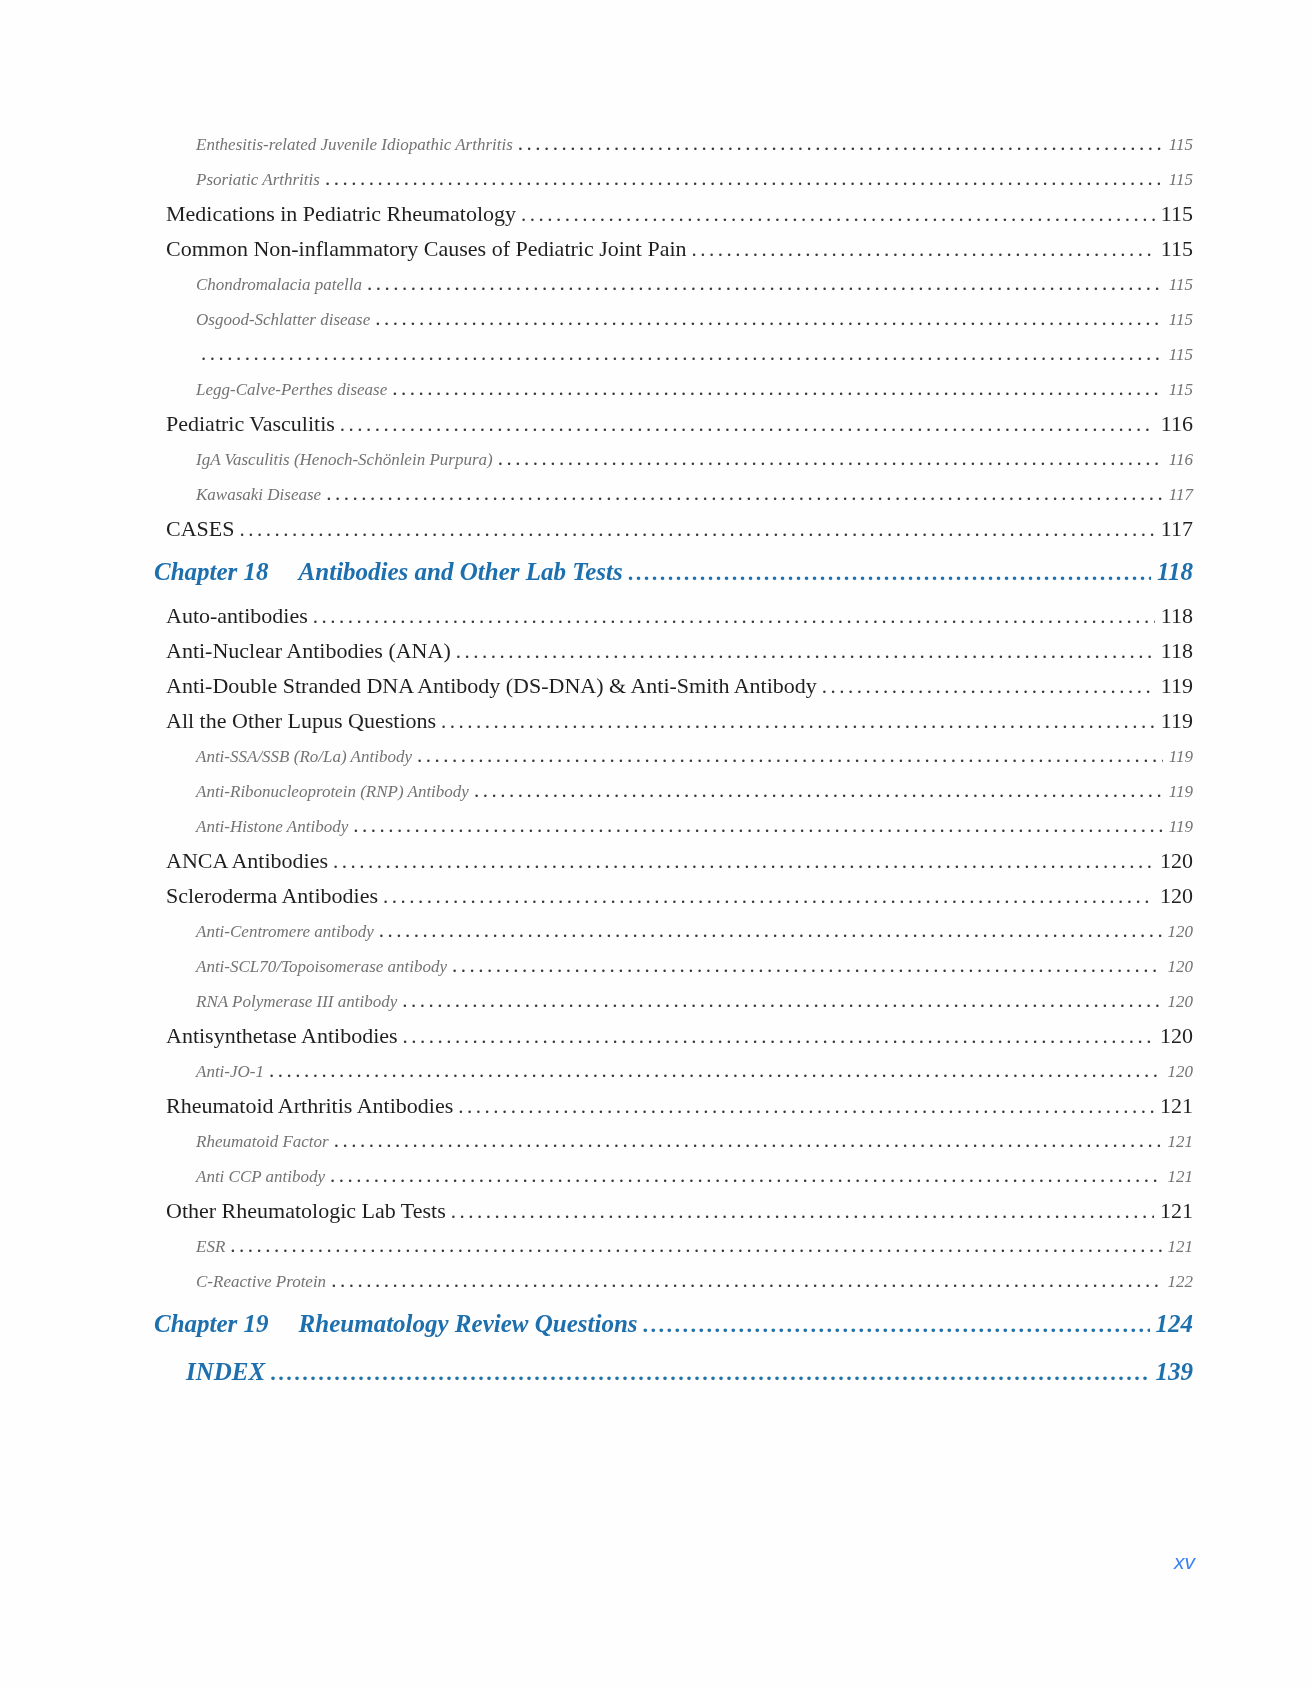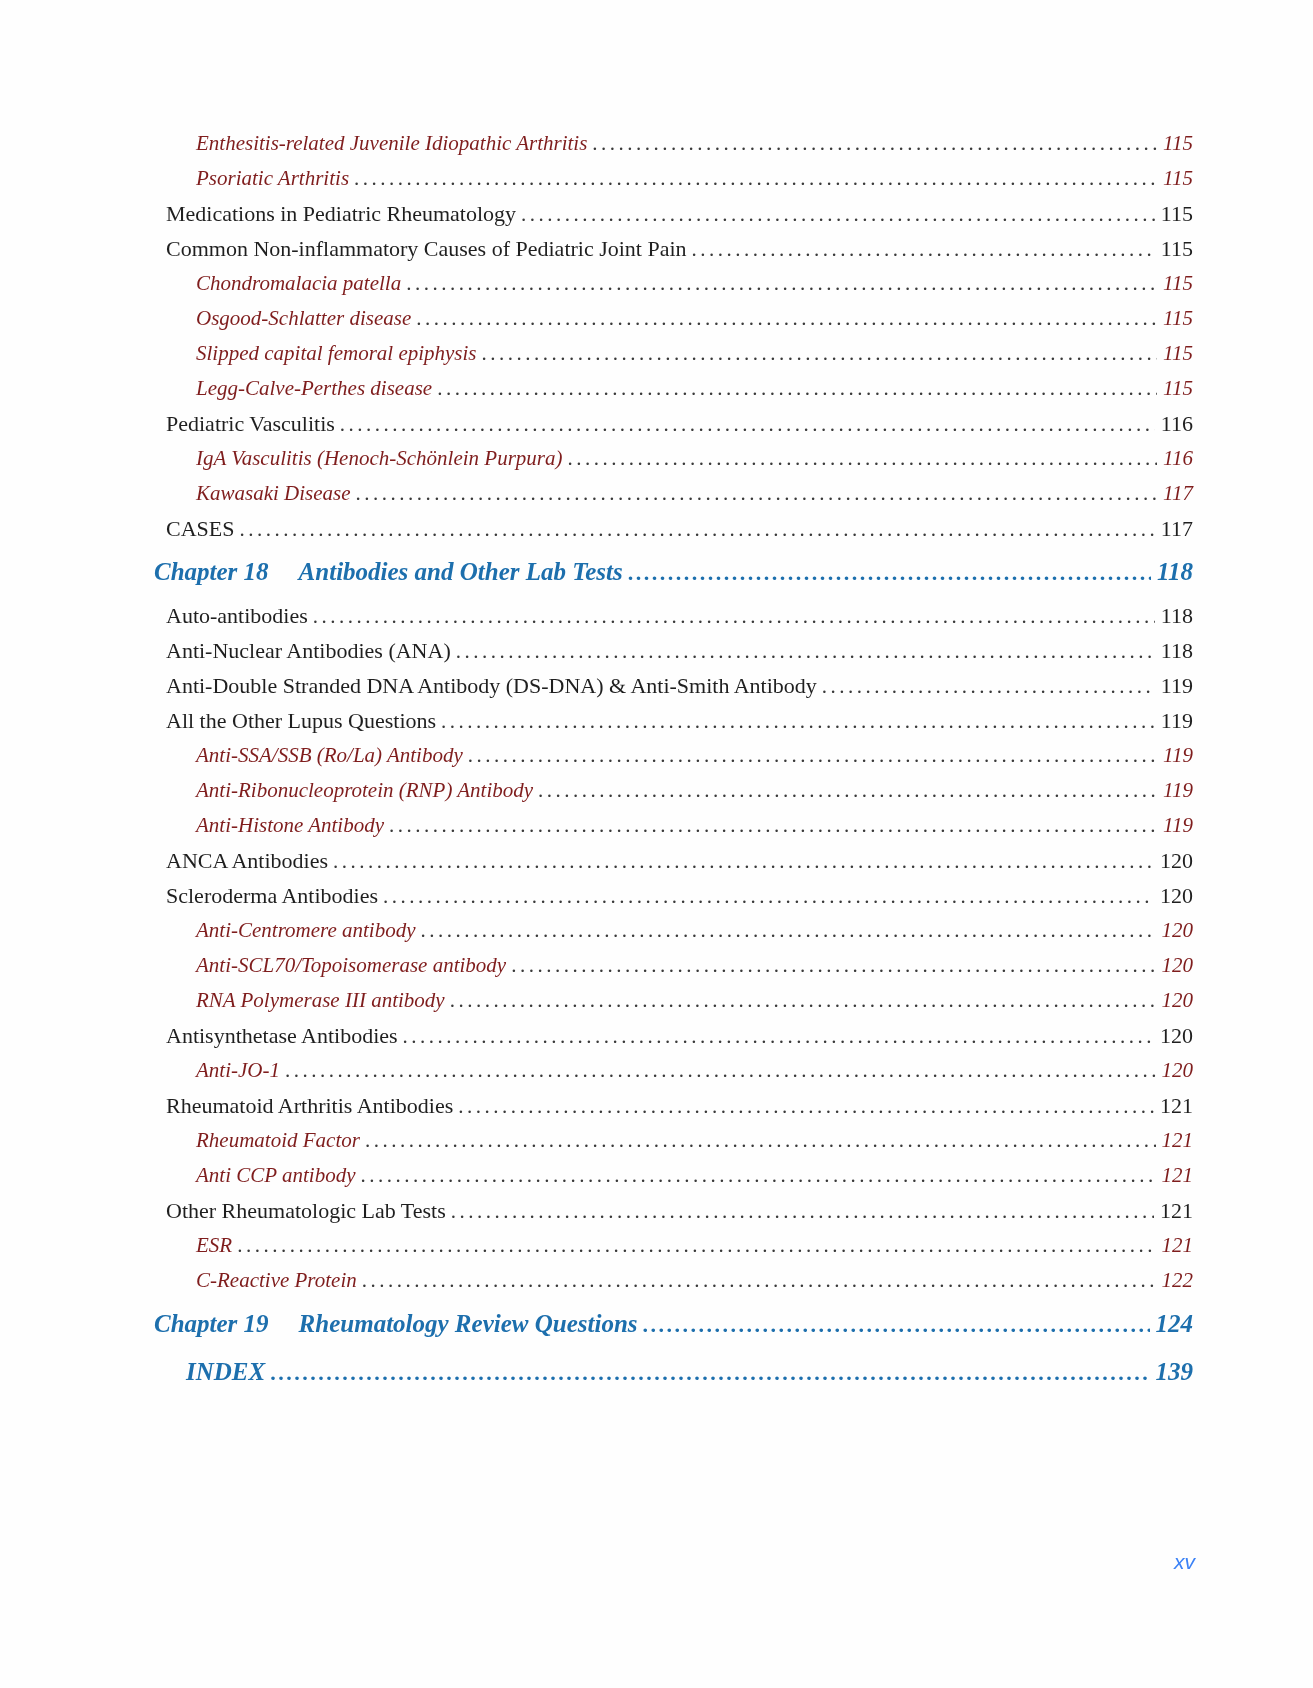--- a/index.html
+++ b/index.html
@@ -26,24 +26,23 @@
     line-height: 35px;
     white-space: nowrap;
   }
   .row.section {
     padding-left: 12px;
     font-size: 22px;
     color: #1f1f1f;
   }
   .row.sub {
     padding-left: 42px;
-    font-size: 21px;
+    font-size: 17px;
     font-style: italic;
-    color: #7f1d1d;
-    align-items: flex-end;
+    color: #737373;
   }
   .row.chapter, .row.index {
     font-family: Liberation Serif, serif;
     font-weight: bold;
     font-style: italic;
     font-size: 25px;
     color: var(--accent, #1d6fad);
   }
   .row.chapter { height: 52px; line-height: 52px; }
   .row.index   { height: 44px; line-height: 44px; margin-left: 32px; }
@@ -119,21 +118,20 @@
     <span class="pagenum">115</span>
   </div>
       <div class="row sub">
 
     <span class="label">Osgood-Schlatter disease</span>
     <span class="dots"></span>
     <span class="pagenum">115</span>
   </div>
       <div class="row sub">
 
-    <span class="label">Slipped capital femoral epiphysis</span>
     <span class="dots"></span>
     <span class="pagenum">115</span>
   </div>
       <div class="row sub">
 
     <span class="label">Legg-Calve-Perthes disease</span>
     <span class="dots"></span>
     <span class="pagenum">115</span>
   </div>
       <div class="row section">

